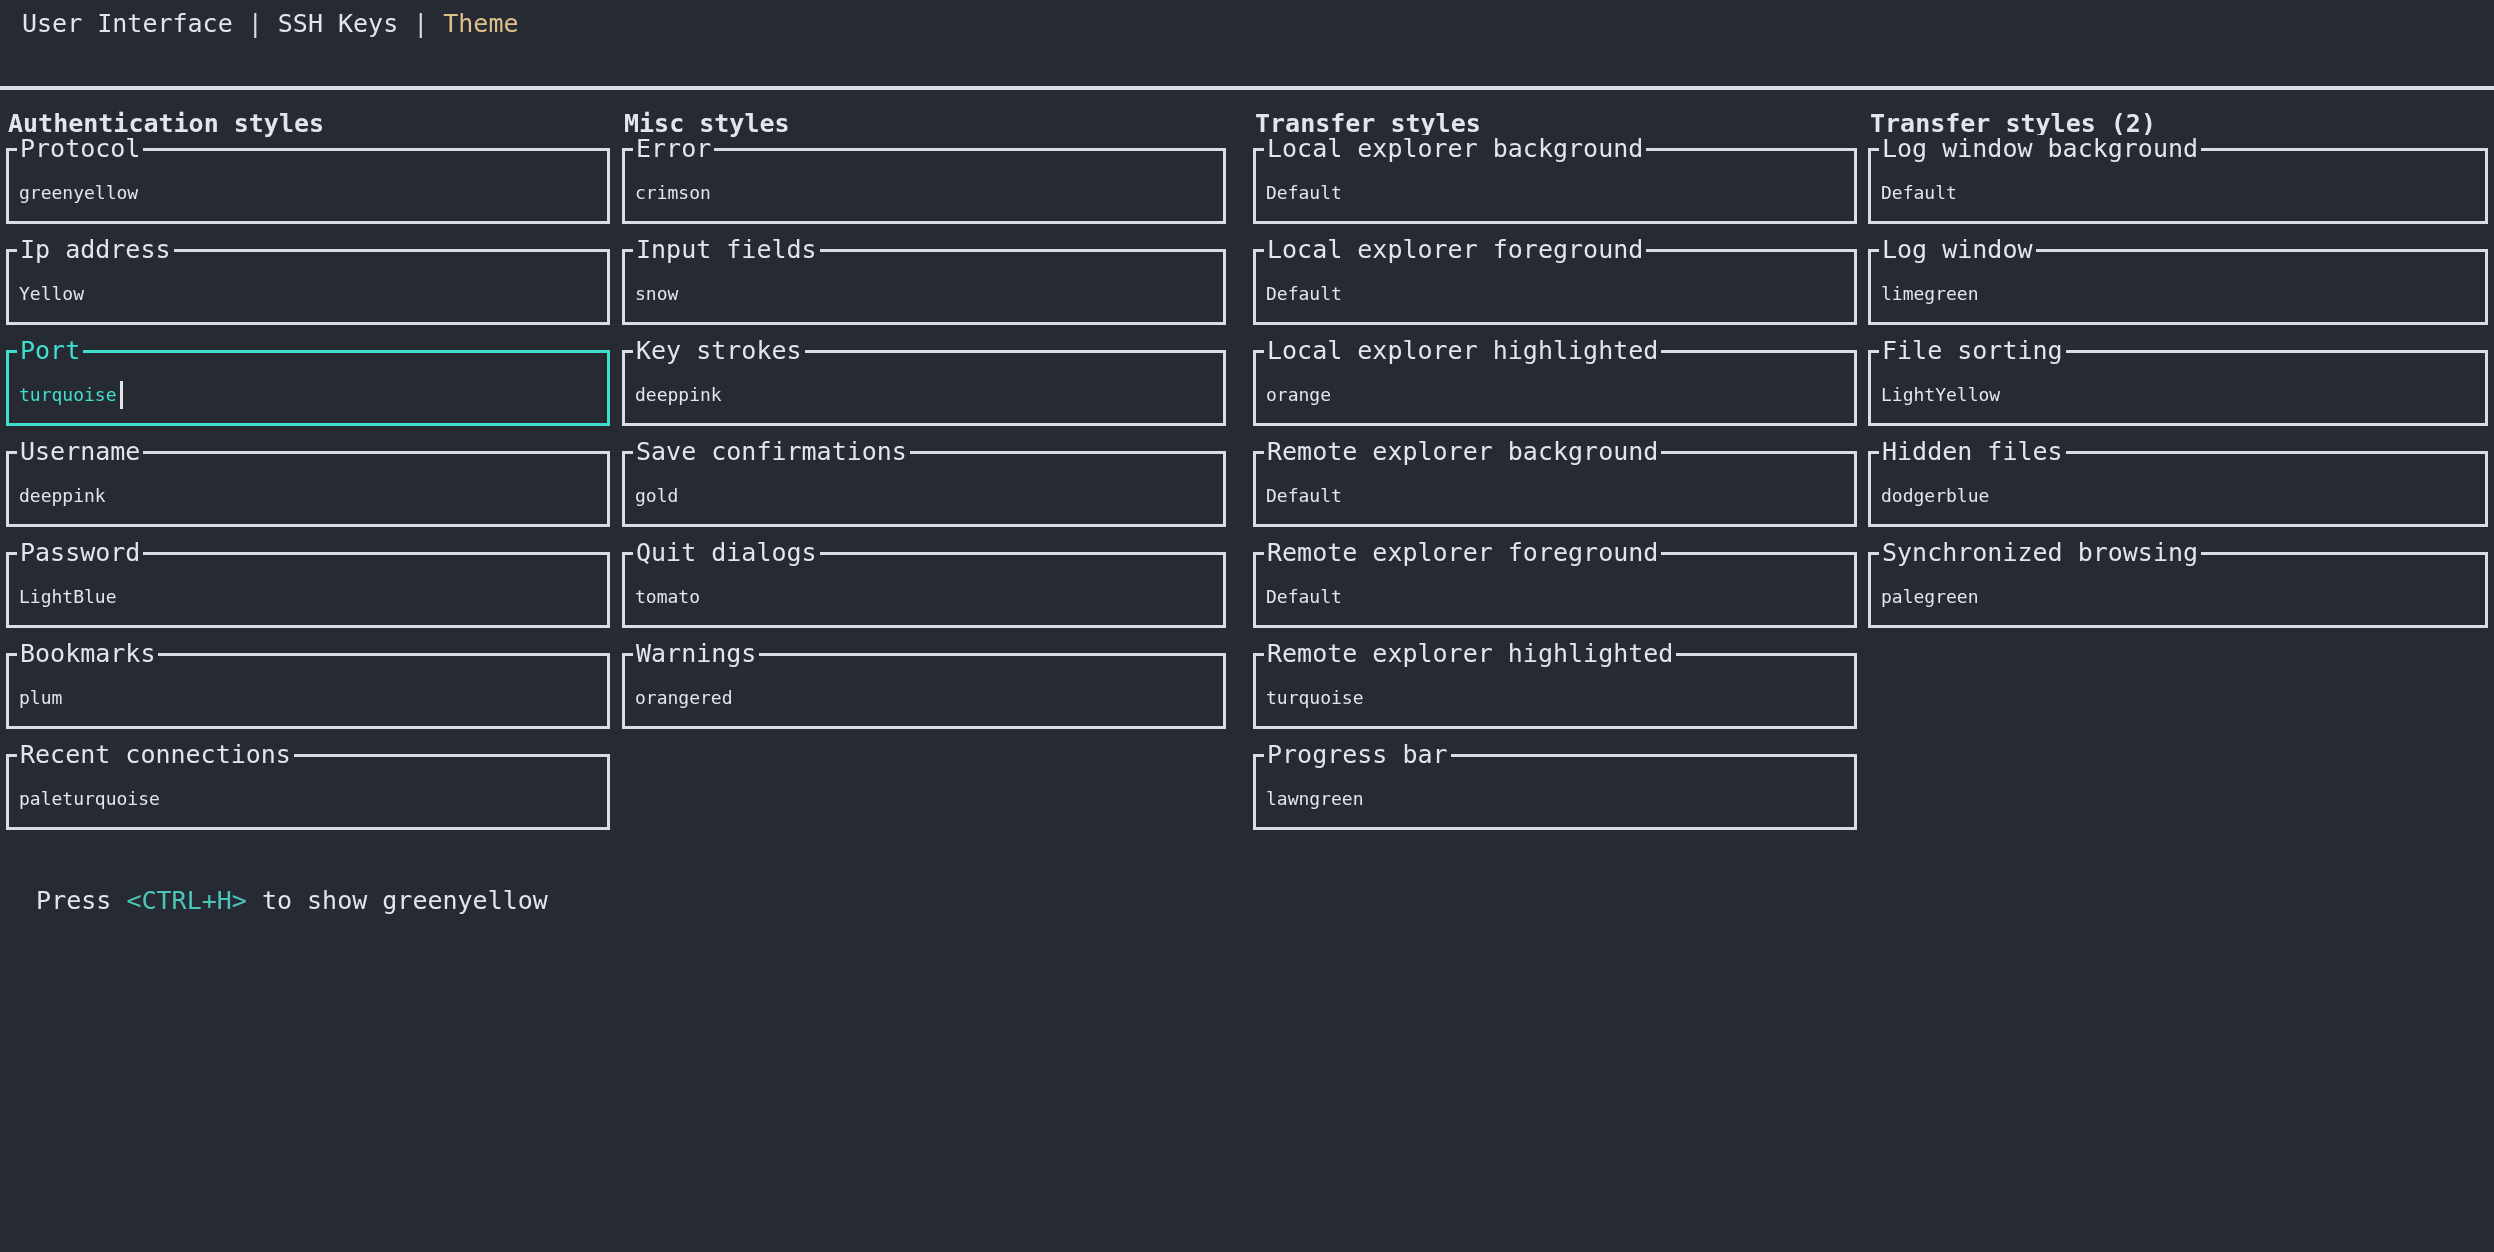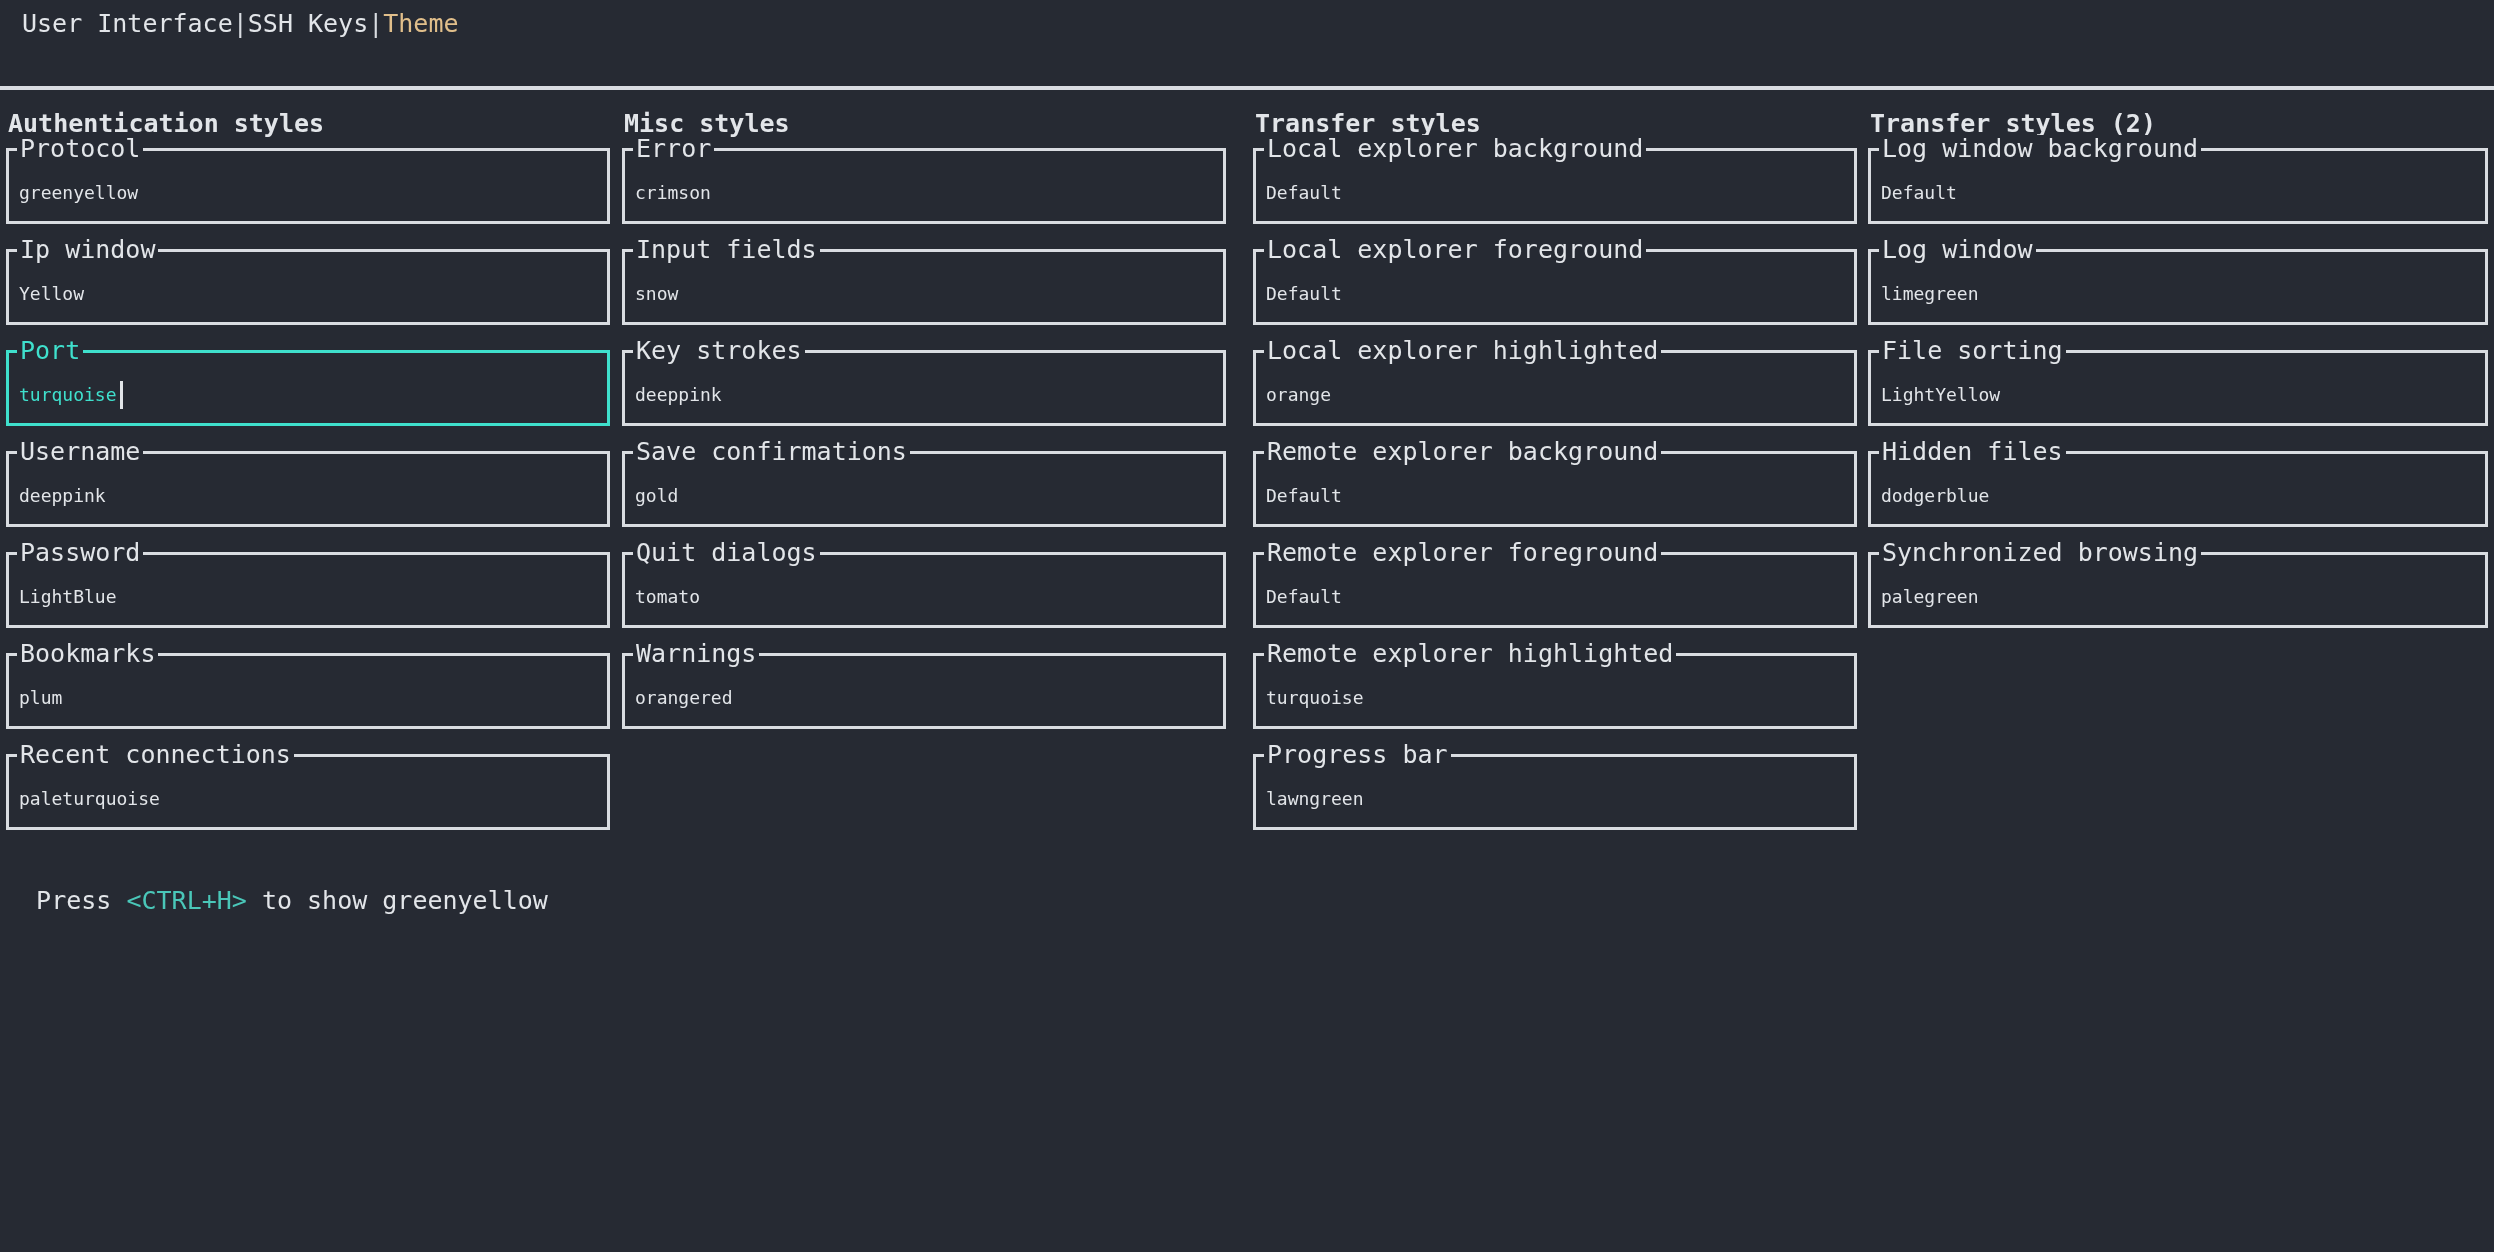--- a/index.html
+++ b/index.html
@@ -12,21 +12,21 @@
   }
   *{box-sizing:border-box;}
   html,body{margin:0;padding:0;}
   body{
     width:2494px;height:1252px;overflow:hidden;position:relative;
     background:var(--bg);color:var(--fg);
     font-family:"DejaVu Sans Mono","Liberation Mono",monospace;
   }
   .tab-bar{
     position:absolute;top:8px;left:22px;
-    display:flex;align-items:center;
+    display:flex;align-items:center;gap:15px;
     font-size:25px;line-height:32px;
   }
   .tab{color:var(--fg);cursor:default;}
   .tab.active{color:var(--tab-accent);}
   .tab-sep{color:var(--border);}
   .divider{
     position:absolute;top:86px;left:0;width:2494px;height:4px;
     background:var(--border);
   }
   .col{position:absolute;top:110px;width:604px;}
@@ -76,21 +76,21 @@
 
 <main id="columns">
     <section class="col">
     <h2 class="col-title">Authentication styles</h2>
   <div class="field">
     <span class="field-label">Protocol</span>
     <span class="field-value">greenyellow</span>
 
   </div>
       <div class="field">
-    <span class="field-label">Ip window</span>
+    <span class="field-label">Ip address</span>
     <span class="field-value">Yellow</span>
 
   </div>
       <div class="field focused">
     <span class="field-label">Port</span>
     <span class="field-value">turquoise</span>
     <span class="cursor"></span>
   </div>
       <div class="field">
     <span class="field-label">Username</span>

